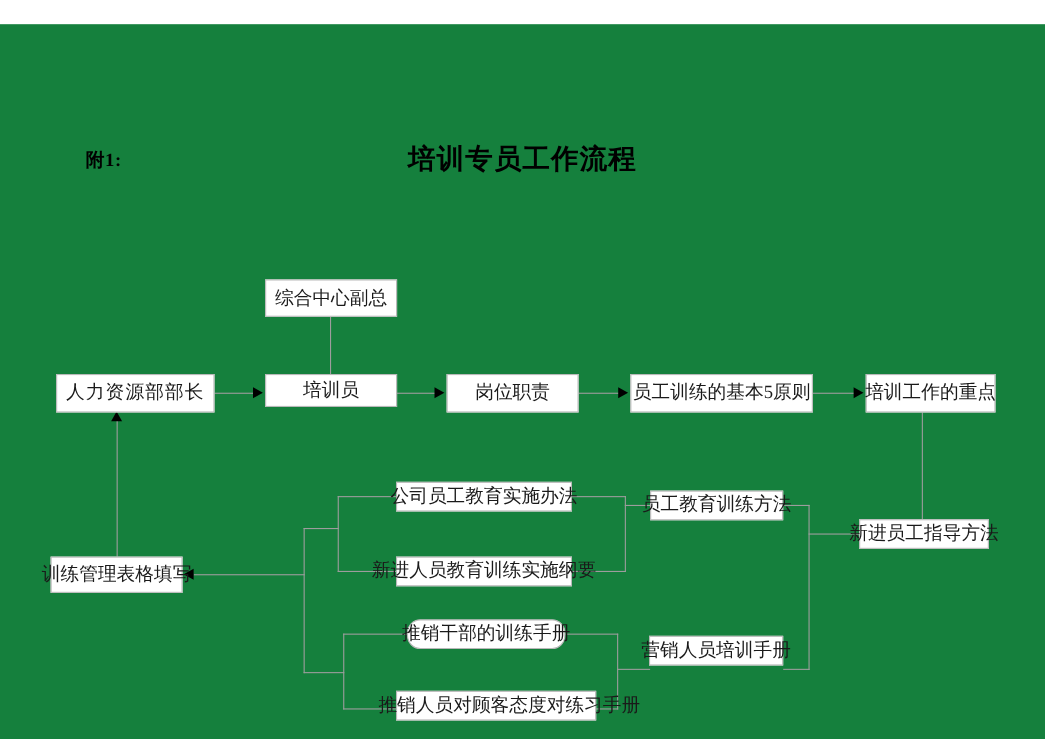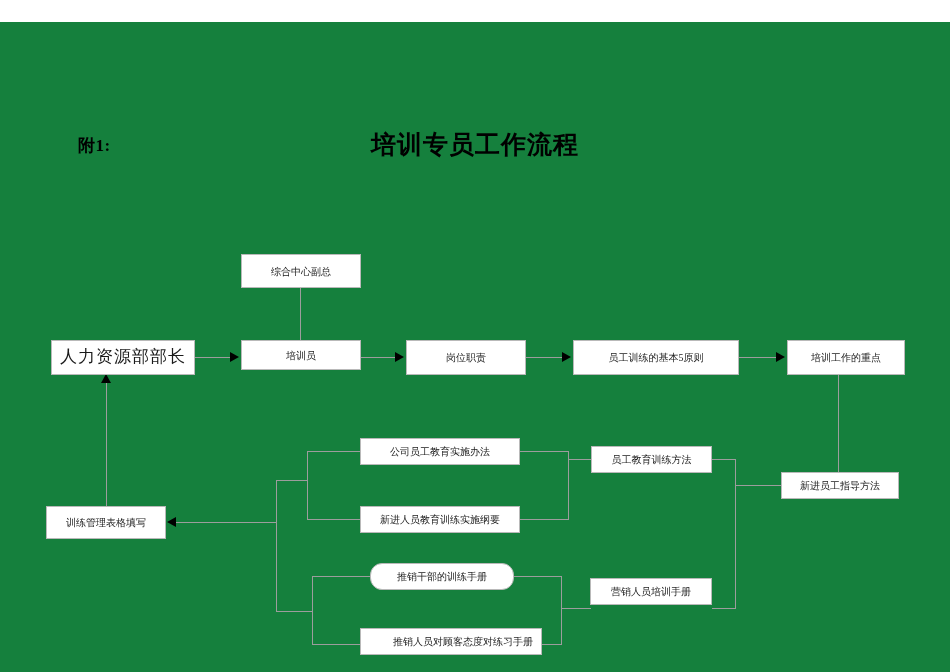--- a/index.html
+++ b/index.html
@@ -42,21 +42,21 @@
   }
   .node {
     position: absolute;
     box-sizing: border-box;
     border: 1px solid #b9b9b9;
     background: #ffffff;
     display: flex;
     align-items: center;
     justify-content: center;
     font-family: "Liberation Serif", "DejaVu Serif", serif;
-    font-size: 10px;
+    font-size: 17px;
     line-height: 1.1;
     color: #1a1a1a;
     white-space: nowrap;
     z-index: 3;
   }
   .node.big {
     font-size: 17px;
     letter-spacing: 1px;
   }
   

